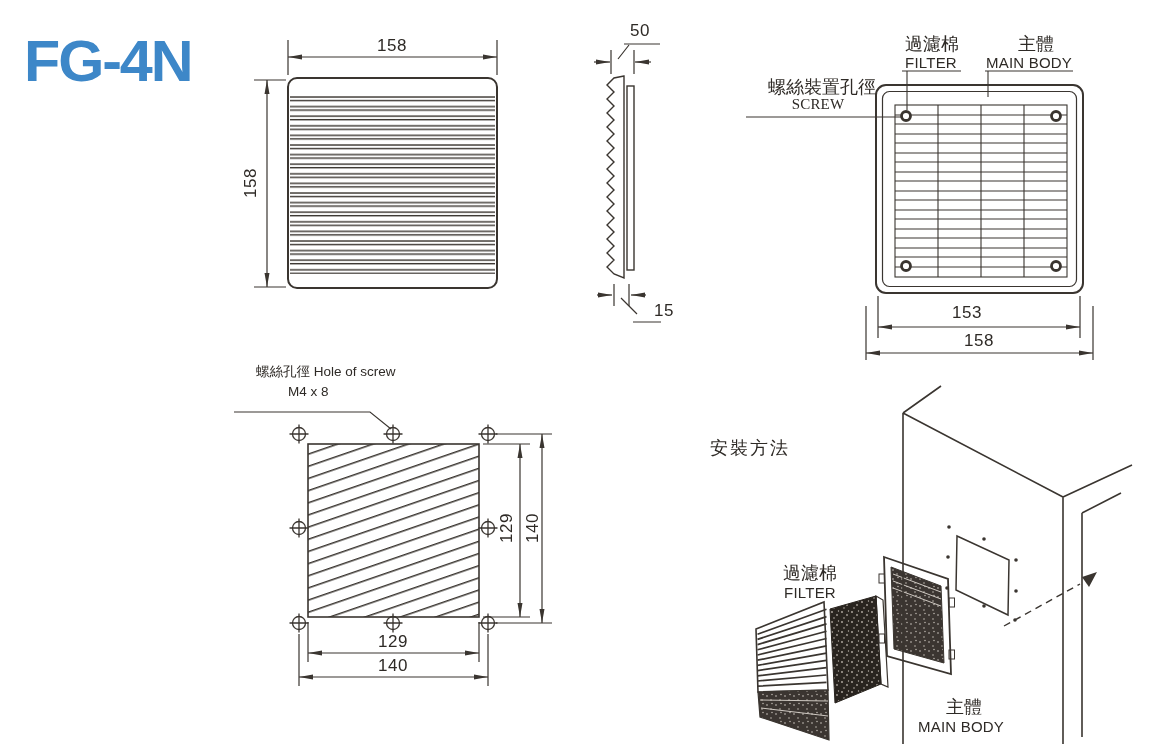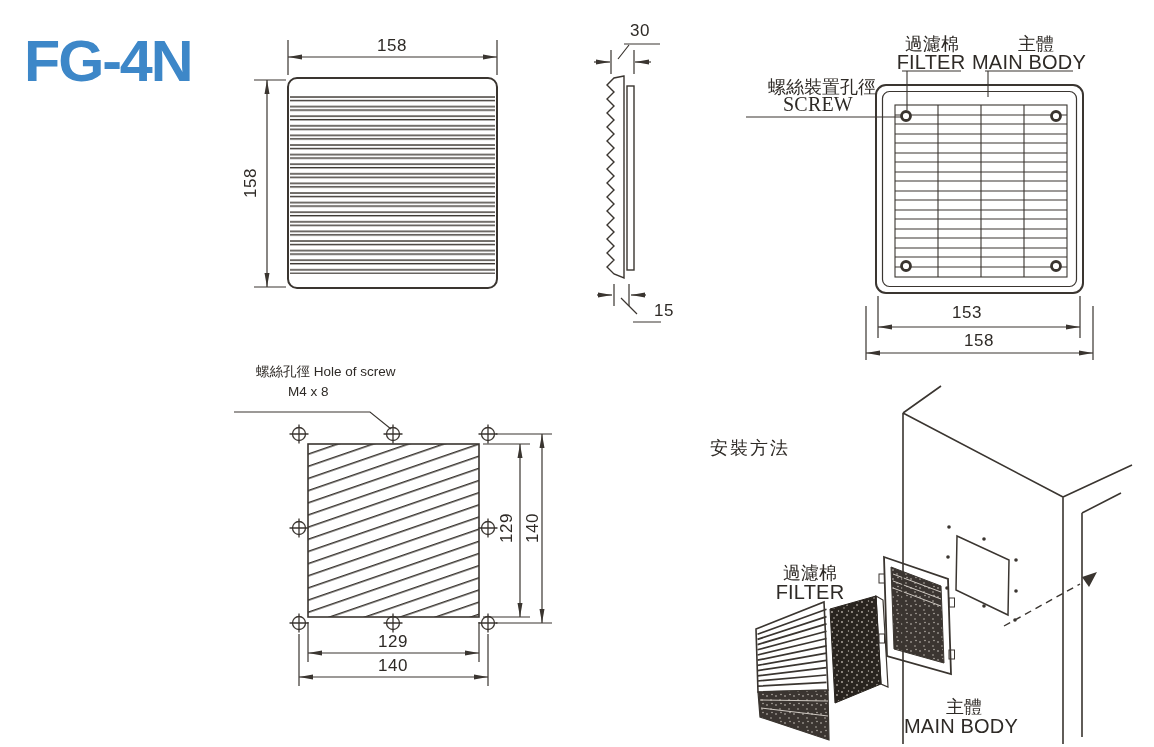--- a/index.html
+++ b/index.html
@@ -5,21 +5,21 @@
   html,body{margin:0;padding:0;}
   body{width:1154px;height:747px;background:#ffffff;position:relative;overflow:hidden;
        font-family:"Liberation Sans", sans-serif;color:#2e2a26;}
   .canvas{position:absolute;inset:0;border-radius:13px;}
   svg{position:absolute;left:0;top:0;}
   .lbl{position:absolute;white-space:nowrap;color:#2e2a26;}
   .ctr{transform:translate(-50%,-50%);}
   .rot{transform:translate(-50%,-50%) rotate(-90deg);}
   .dim{font-size:17px;letter-spacing:.5px;}
   .zh{font-size:18px;}
-  .en{font-size:20px;letter-spacing:.2px;}
+  .en{font-size:15px;letter-spacing:.2px;}
   .title-zh{font-size:18px;letter-spacing:2px;}
   .title-en{font-size:16.5px;letter-spacing:.3px;}
   .logo{left:24px;top:28px;font-size:57px;font-weight:bold;color:#3d87c8;
         letter-spacing:-2px;transform:scaleX(1.04);transform-origin:left top;}
   .note{font-size:13.5px;padding-left:14px;}
 </style>
 </head>
 <body>
 
 <div class="canvas">
@@ -212,21 +212,21 @@
       <polygon points="1097,572 1082,577 1089,587" fill="#3a3530" stroke="none"></polygon>
     </g>
   </g>
 </svg>
 
 <div class="lbl logo">FG-4N</div>
 
 <div class="lbl dim ctr" style="left:392px;top:46px;">158</div>
 <div class="lbl dim rot" style="left:251px;top:183px;">158</div>
 
-<div class="lbl dim ctr" style="left:640px;top:31px;">30</div>
+<div class="lbl dim ctr" style="left:640px;top:31px;">50</div>
 <div class="lbl dim ctr" style="left:664px;top:311px;">15</div>
 
 <div class="lbl zh ctr" style="left:932px;top:44px;">過濾棉</div>
 <div class="lbl en ctr" style="left:931px;top:62px;">FILTER</div>
 <div class="lbl zh ctr" style="left:1036px;top:44px;">主體</div>
 <div class="lbl en ctr" style="left:1029px;top:62px;">MAIN BODY</div>
 <div class="lbl zh ctr" style="left:822px;top:87px;">螺絲裝置孔徑</div>
 <div class="lbl en ctr" style="left:818px;top:104px;font-family:Liberation Serif, serif;">SCREW</div>
 <div class="lbl dim ctr" style="left:967px;top:313px;">153</div>
 <div class="lbl dim ctr" style="left:979px;top:341px;">158</div>

